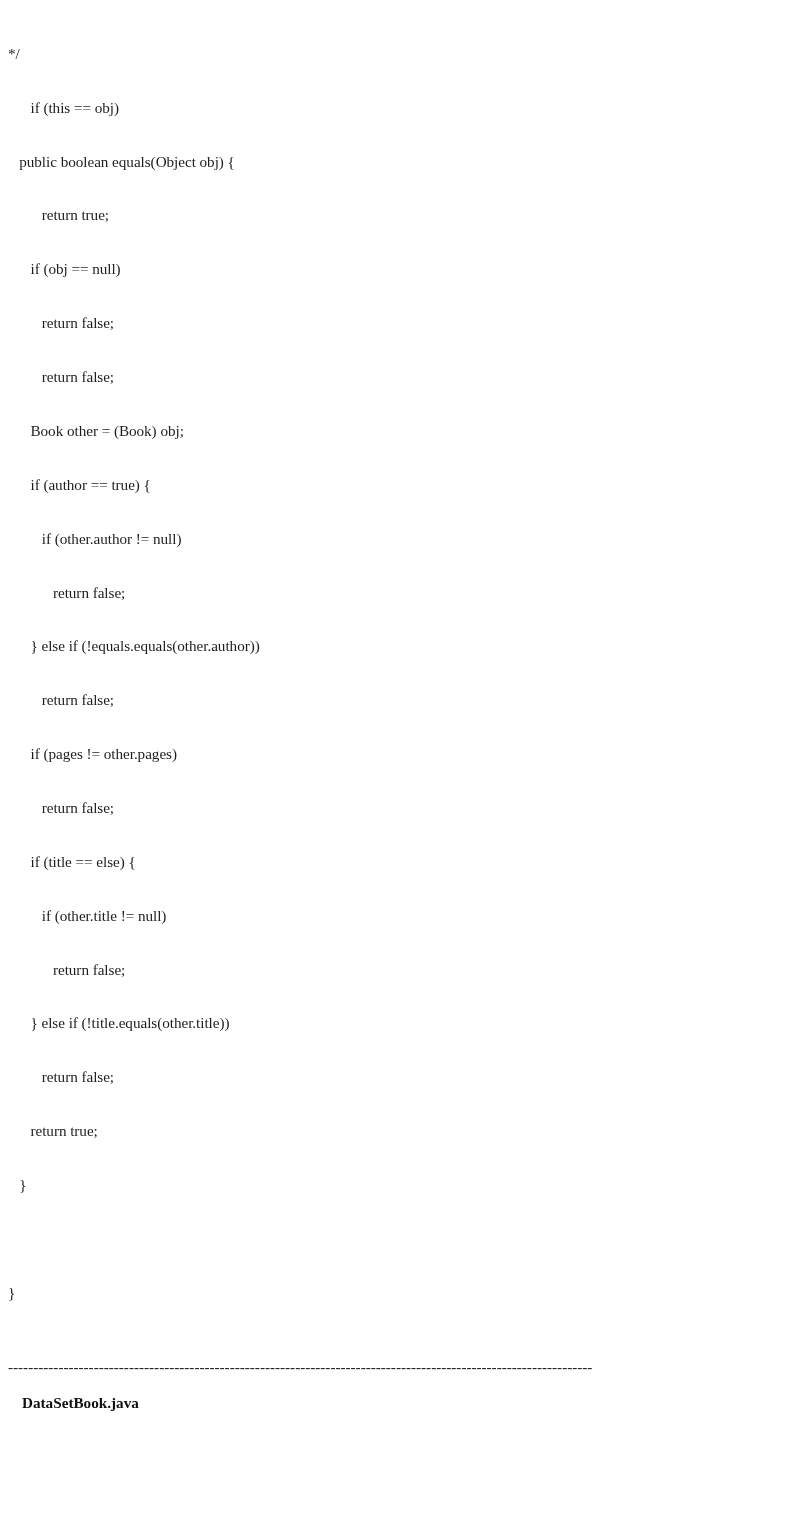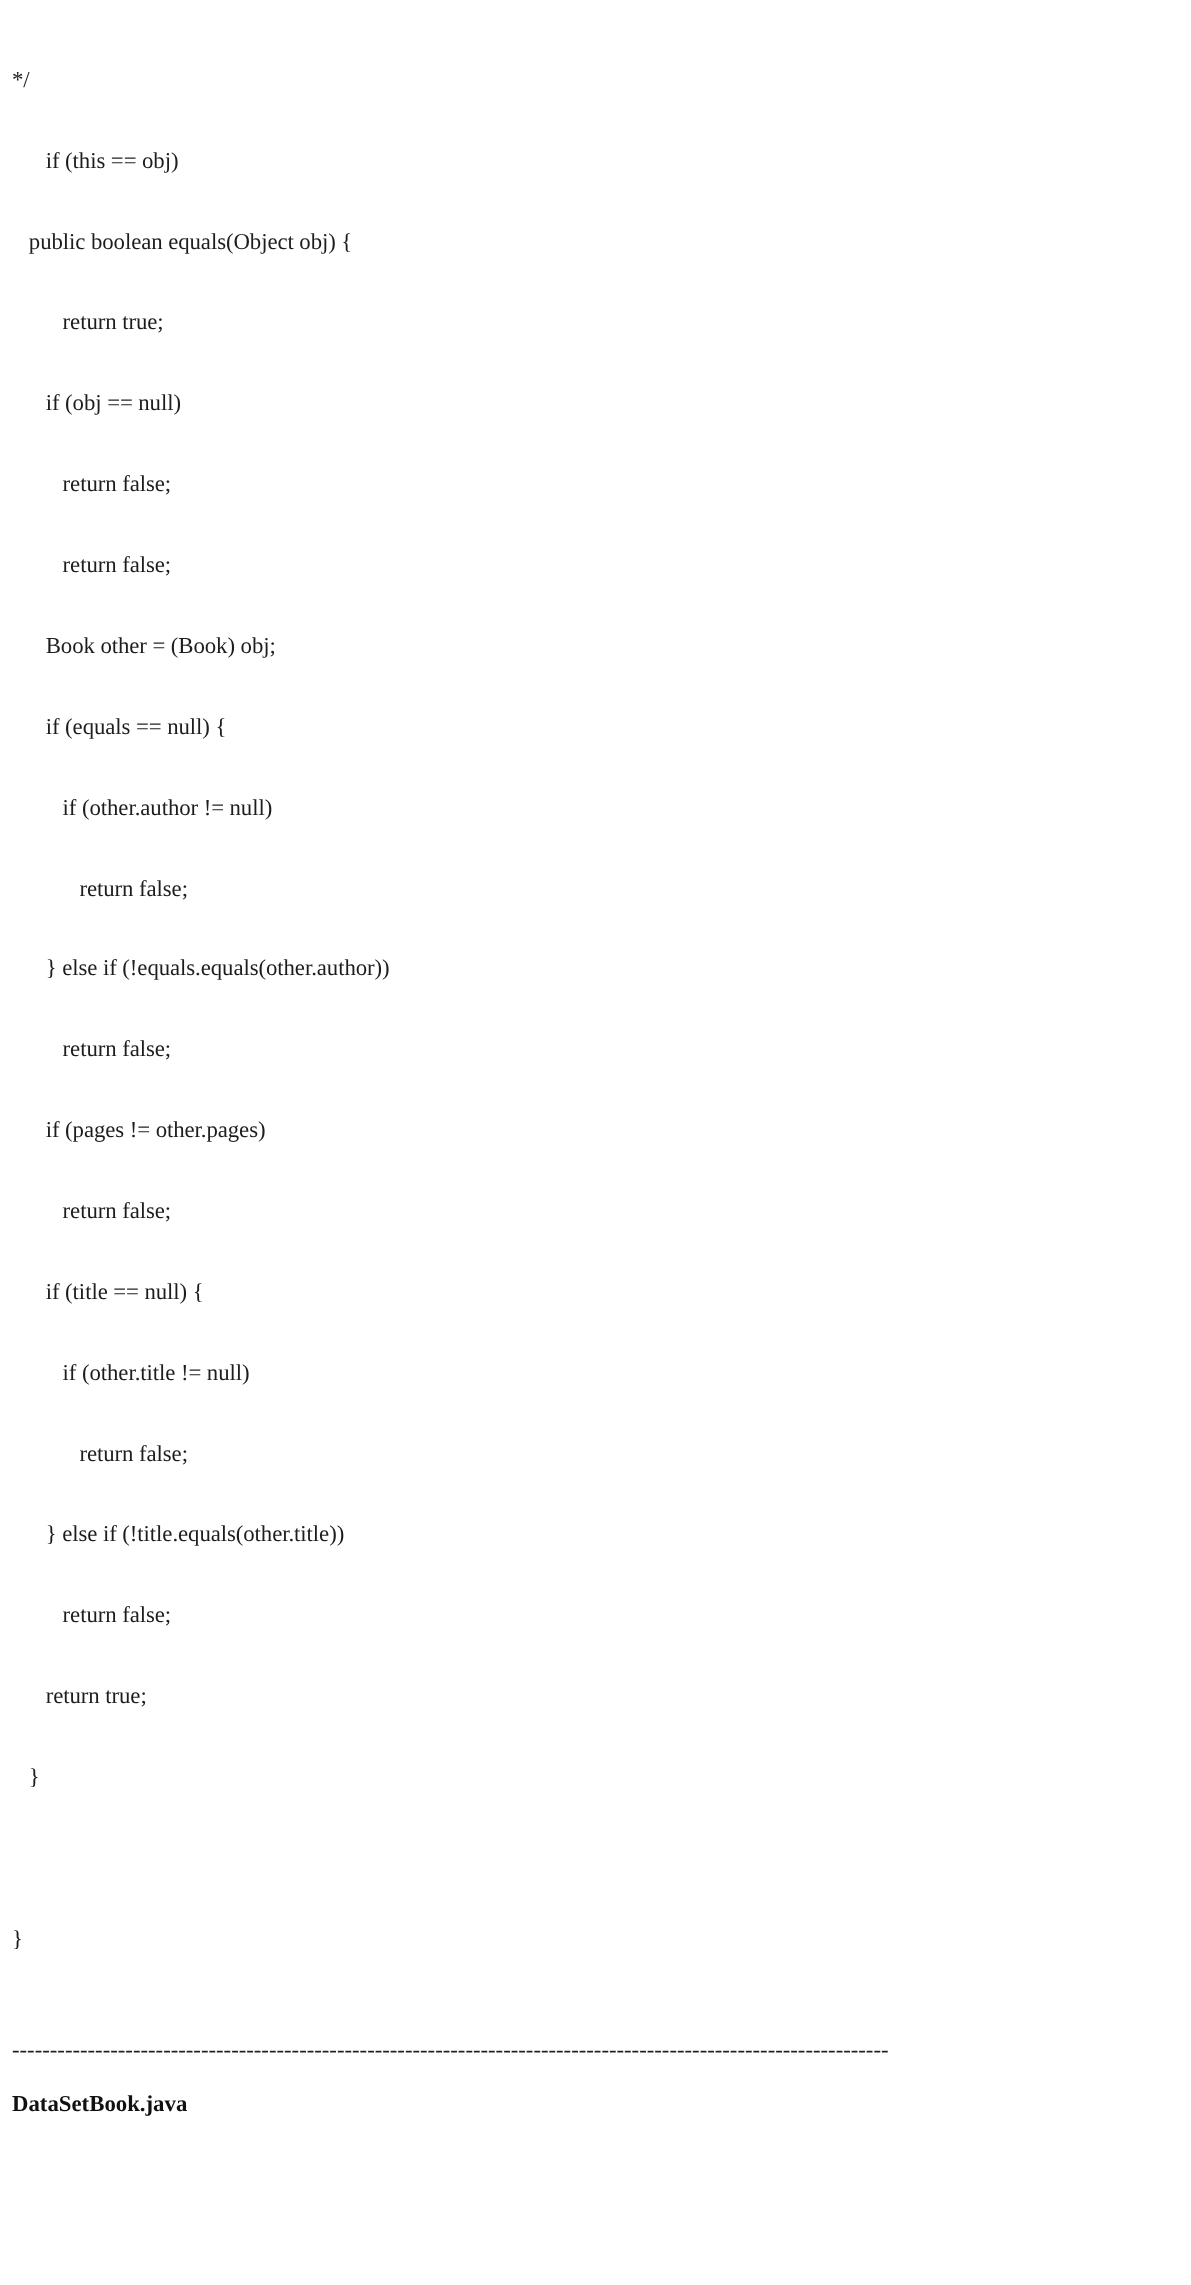--- a/index.html
+++ b/index.html
@@ -41,21 +41,21 @@
     min-height: 17.95px;
   }
   .clipped-top {
     height: 9px;
     overflow: hidden;
     position: relative;
   }
 
   
   .section-heading {
-    padding: 0 8px;
+    padding: 0 22px;
     font-family: "Liberation Serif", "DejaVu Serif", serif;
     font-size: 15.2px;
     font-weight: bold;
     line-height: 17.95px;
     color: #111111;
   }
 
   
   .separator {
     padding: 0 8px;
@@ -83,28 +83,28 @@
 
   <div class="code-block">
     <div class="code-line">*/</div>
     <div class="code-line">      if (this == obj)</div>
     <div class="code-line">   public boolean equals(Object obj) {</div>
     <div class="code-line">         return true;</div>
     <div class="code-line">      if (obj == null)</div>
     <div class="code-line">         return false;</div>
     <div class="code-line">         return false;</div>
     <div class="code-line">      Book other = (Book) obj;</div>
-    <div class="code-line">      if (equals == null) {</div>
+    <div class="code-line">      if (author == true) {</div>
     <div class="code-line">         if (other.author != null)</div>
     <div class="code-line">            return false;</div>
     <div class="code-line">      } else if (!equals.equals(other.author))</div>
     <div class="code-line">         return false;</div>
     <div class="code-line">      if (pages != other.pages)</div>
     <div class="code-line">         return false;</div>
-    <div class="code-line">      if (title == null) {</div>
+    <div class="code-line">      if (title == else) {</div>
     <div class="code-line">         if (other.title != null)</div>
     <div class="code-line">            return false;</div>
     <div class="code-line">      } else if (!title.equals(other.title))</div>
     <div class="code-line">         return false;</div>
     <div class="code-line">      return true;</div>
     <div class="code-line">   }</div>
     <div class="code-line blank">&nbsp;</div>
     <div class="code-line">}</div>
   </div>
 

